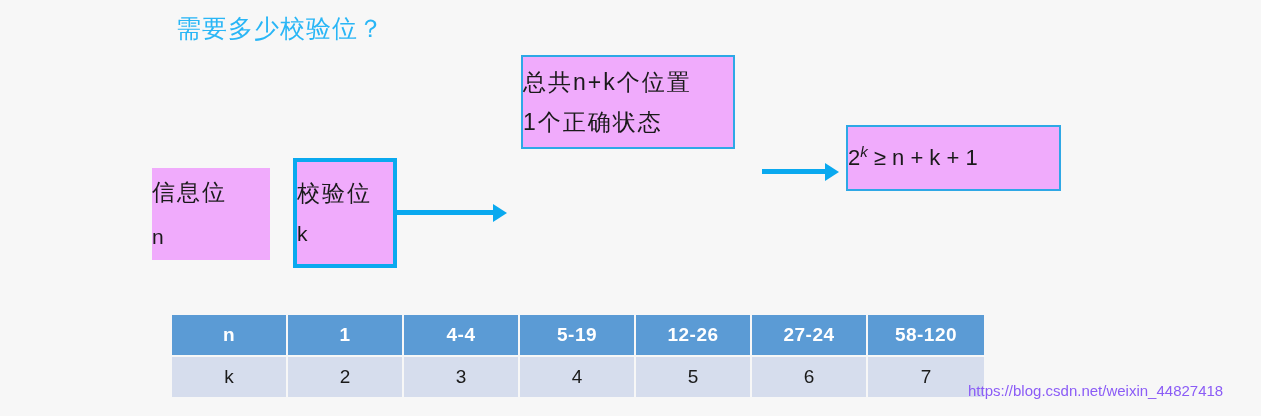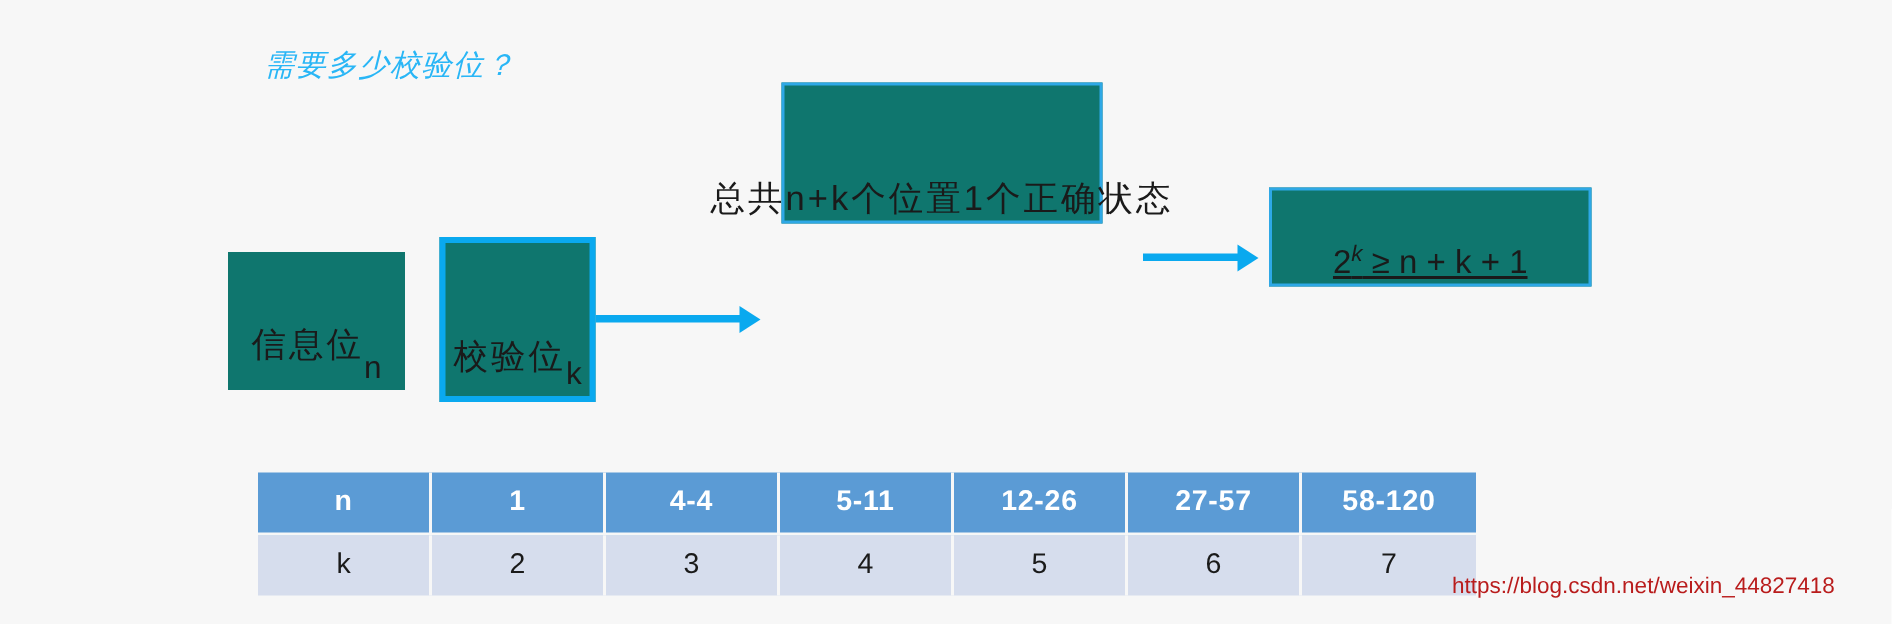--- a/index.html
+++ b/index.html
@@ -13,27 +13,26 @@
     height: 416px;
     background: #f7f7f7;
     overflow: hidden;
     font-family: "Liberation Sans", "DejaVu Sans", sans-serif;
   }
 
   
   .title {
     position: absolute;
     left: 176px;
-    top: 28px;
-    font-size: 20px;
+    top: 12px;
+    font-size: 25px;
     line-height: 32px;
     color: #29b6f6;
     letter-spacing: 1px;
     white-space: nowrap;
-    font-style: italic;
   }
 
   
   .plain-block {
     position: absolute;
     text-align: center;
     color: #1a1a1a;
     white-space: nowrap;
   }
   .cn {
@@ -43,24 +42,24 @@
   }
   .var {
     font-size: 21px;
     line-height: 28px;
   }
 
   
   .box {
     position: absolute;
     box-sizing: border-box;
-    background: #0f766e;
+    background: #f0abfc;
     display: flex;
-    flex-direction: row;
-    align-items: flex-end;
+    flex-direction: column;
+    align-items: flex-start;
     justify-content: center;
   }
   .box-thick {
     border: 4px solid #0aa9ef;
   }
   .box-thin {
     border: 2px solid #2ea8e6;
   }
 
   
@@ -103,21 +102,20 @@
     left: 846px;
     top: 125px;
     width: 215px;
     height: 66px;
   }
   .formula {
     font-size: 22px;
     line-height: 28px;
     color: #1a1a1a;
     white-space: nowrap;
-    text-decoration: underline;
   }
   .pow {
     font-style: italic;
     font-size: 15px;
     vertical-align: super;
     line-height: 0;
   }
 
   
   .arrow {
@@ -180,21 +178,21 @@
   }
   #kn-table .hdr td:last-child,
   #kn-table .row td:last-child { border-right: none; margin-left: 24px; }
 
   
   .watermark {
     position: absolute;
     left: 968px;
     top: 382px;
     font-size: 15px;
-    color: #b91c1c;
+    color: #8b5cf6;
     white-space: nowrap;
   }
 </style>
 </head>
 <body>
 
 <div id="slide">
 
   <div class="title">需要多少校验位？</div>
 
@@ -220,23 +218,23 @@
 
   <div class="arrow" id="arrow-1"></div>
   <div class="arrow" id="arrow-2"></div>
 
   <table id="kn-table">
     <tbody>
       <tr class="hdr">
         <td>n</td>
         <td>1</td>
         <td>4-4</td>
-        <td>5-11</td>
+        <td>5-19</td>
         <td>12-26</td>
-        <td>27-57</td>
+        <td>27-24</td>
         <td>58-120</td>
       </tr>
       <tr class="row">
         <td>k</td>
         <td>2</td>
         <td>3</td>
         <td>4</td>
         <td>5</td>
         <td>6</td>
         <td>7</td>

